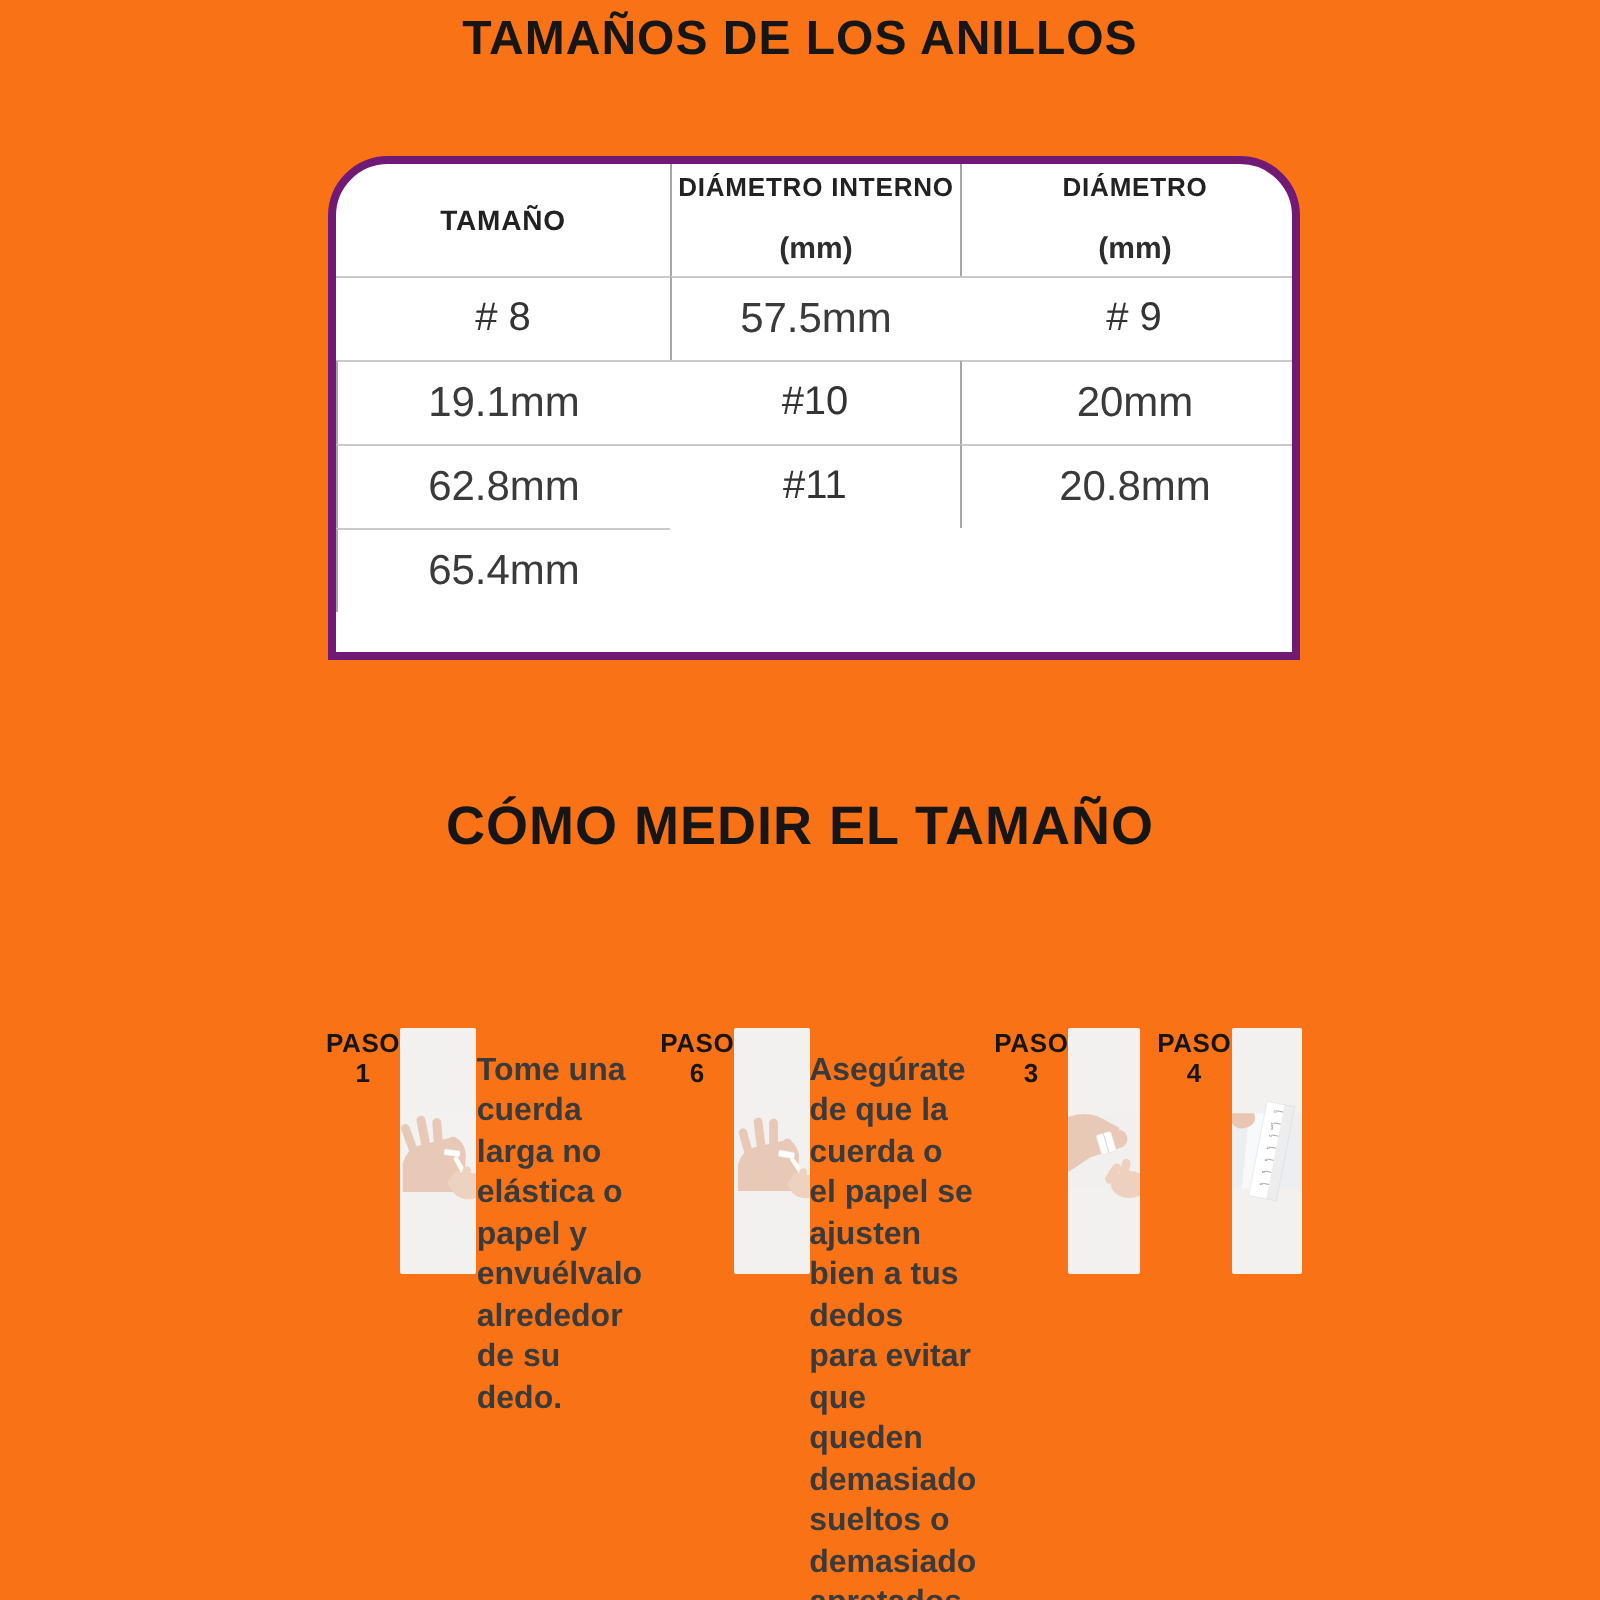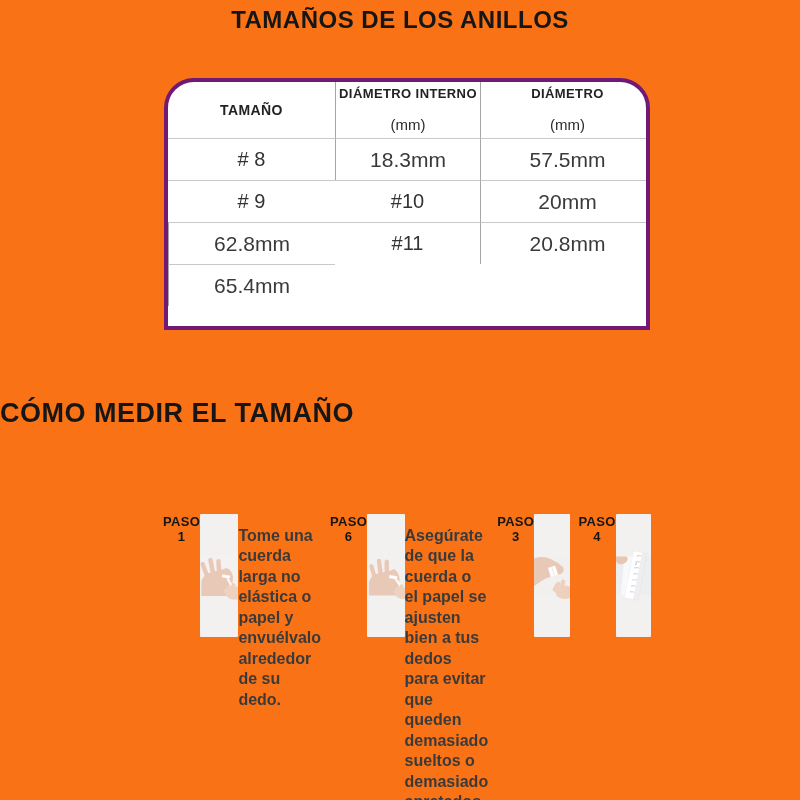--- a/index.html
+++ b/index.html
@@ -9,41 +9,41 @@
     color:#1b1b1b;overflow:hidden;position:relative;
   }
   .page{position:relative;width:800px;height:800px;background:#f97316;}
 
   
   .main-title{
     position:absolute;top:6px;left:0;width:800px;text-align:center;
     font-size:24px;font-weight:700;letter-spacing:.5px;color:#161616;
   }
   .howto-title{
-    position:absolute;top:398px;left:0;width:800px;
+    position:absolute;top:398px;left:0;width:800px;text-align:center;
     font-size:27px;font-weight:700;letter-spacing:.5px;color:#161616;
   }
 
   
   .size-table{
     position:absolute;left:164px;top:78px;width:486px;height:252px;
     border:4px solid #701a75;border-radius:30px 30px 0 0;
     display:grid;grid-template-columns:167px 145px 174px;
     grid-template-rows:56px 42px 42px 42px 42px;
     box-sizing:border-box;background:#fff;overflow:hidden;
   }
   .size-table .cell{
     display:flex;flex-direction:column;align-items:center;justify-content:center;
     box-sizing:border-box;
   }
   .size-table .col2,.size-table .col3{border-left:1px solid #a6a6a6;}
   .size-table .r1,.size-table .r2,.size-table .r3,.size-table .r4{border-top:1px solid #c9c9c9;}
   .hdr-name{font-size:13px;font-weight:700;color:#222;letter-spacing:.4px;line-height:1.15;text-align:center;}
   .hdr-name.big{font-size:14px;}
-  .hdr-unit{font-size:15px;font-weight:400;color:#2d2d2d;margin-top:14px;}
+  .hdr-unit{font-size:15px;font-weight:700;color:#2d2d2d;margin-top:14px;}
   .val{font-size:21px;font-weight:400;color:#3a3a3a;}
   .size-val{font-size:20px;color:#333;}
 
   
   .steps{
     position:absolute;left:163px;top:514px;width:488px;
     display:grid;grid-template-columns:repeat(4,1fr);column-gap:9px;
   }
   .step{display:flex;}
   .paso-label{
@@ -76,29 +76,29 @@
       <div class="hdr-unit">(mm)</div>
     </div>
     <div class="cell col3 hdr">
       <div class="hdr-name">DIÁMETRO</div>
       <div class="hdr-unit">(mm)</div>
     </div>
 
     <div class="cell col1 r1">
         <span class="val size-val"># 8</span>
       </div>
-    <div class="cell col2 r1">
-        <span class="val">18.3mm</span>
-      </div>
     <div class="cell col3 r1">
         <span class="val">57.5mm</span>
       </div>
 
     <div class="cell col1 r2">
         <span class="val size-val"># 9</span>
+      </div>
+    <div class="cell col2 r2">
+        <span class="val">19.1mm</span>
       </div>
 
     <div class="cell col1 r3">
         <span class="val size-val">#10</span>
       </div>
     <div class="cell col2 r3">
         <span class="val">20mm</span>
       </div>
     <div class="cell col3 r3">
         <span class="val">62.8mm</span>

